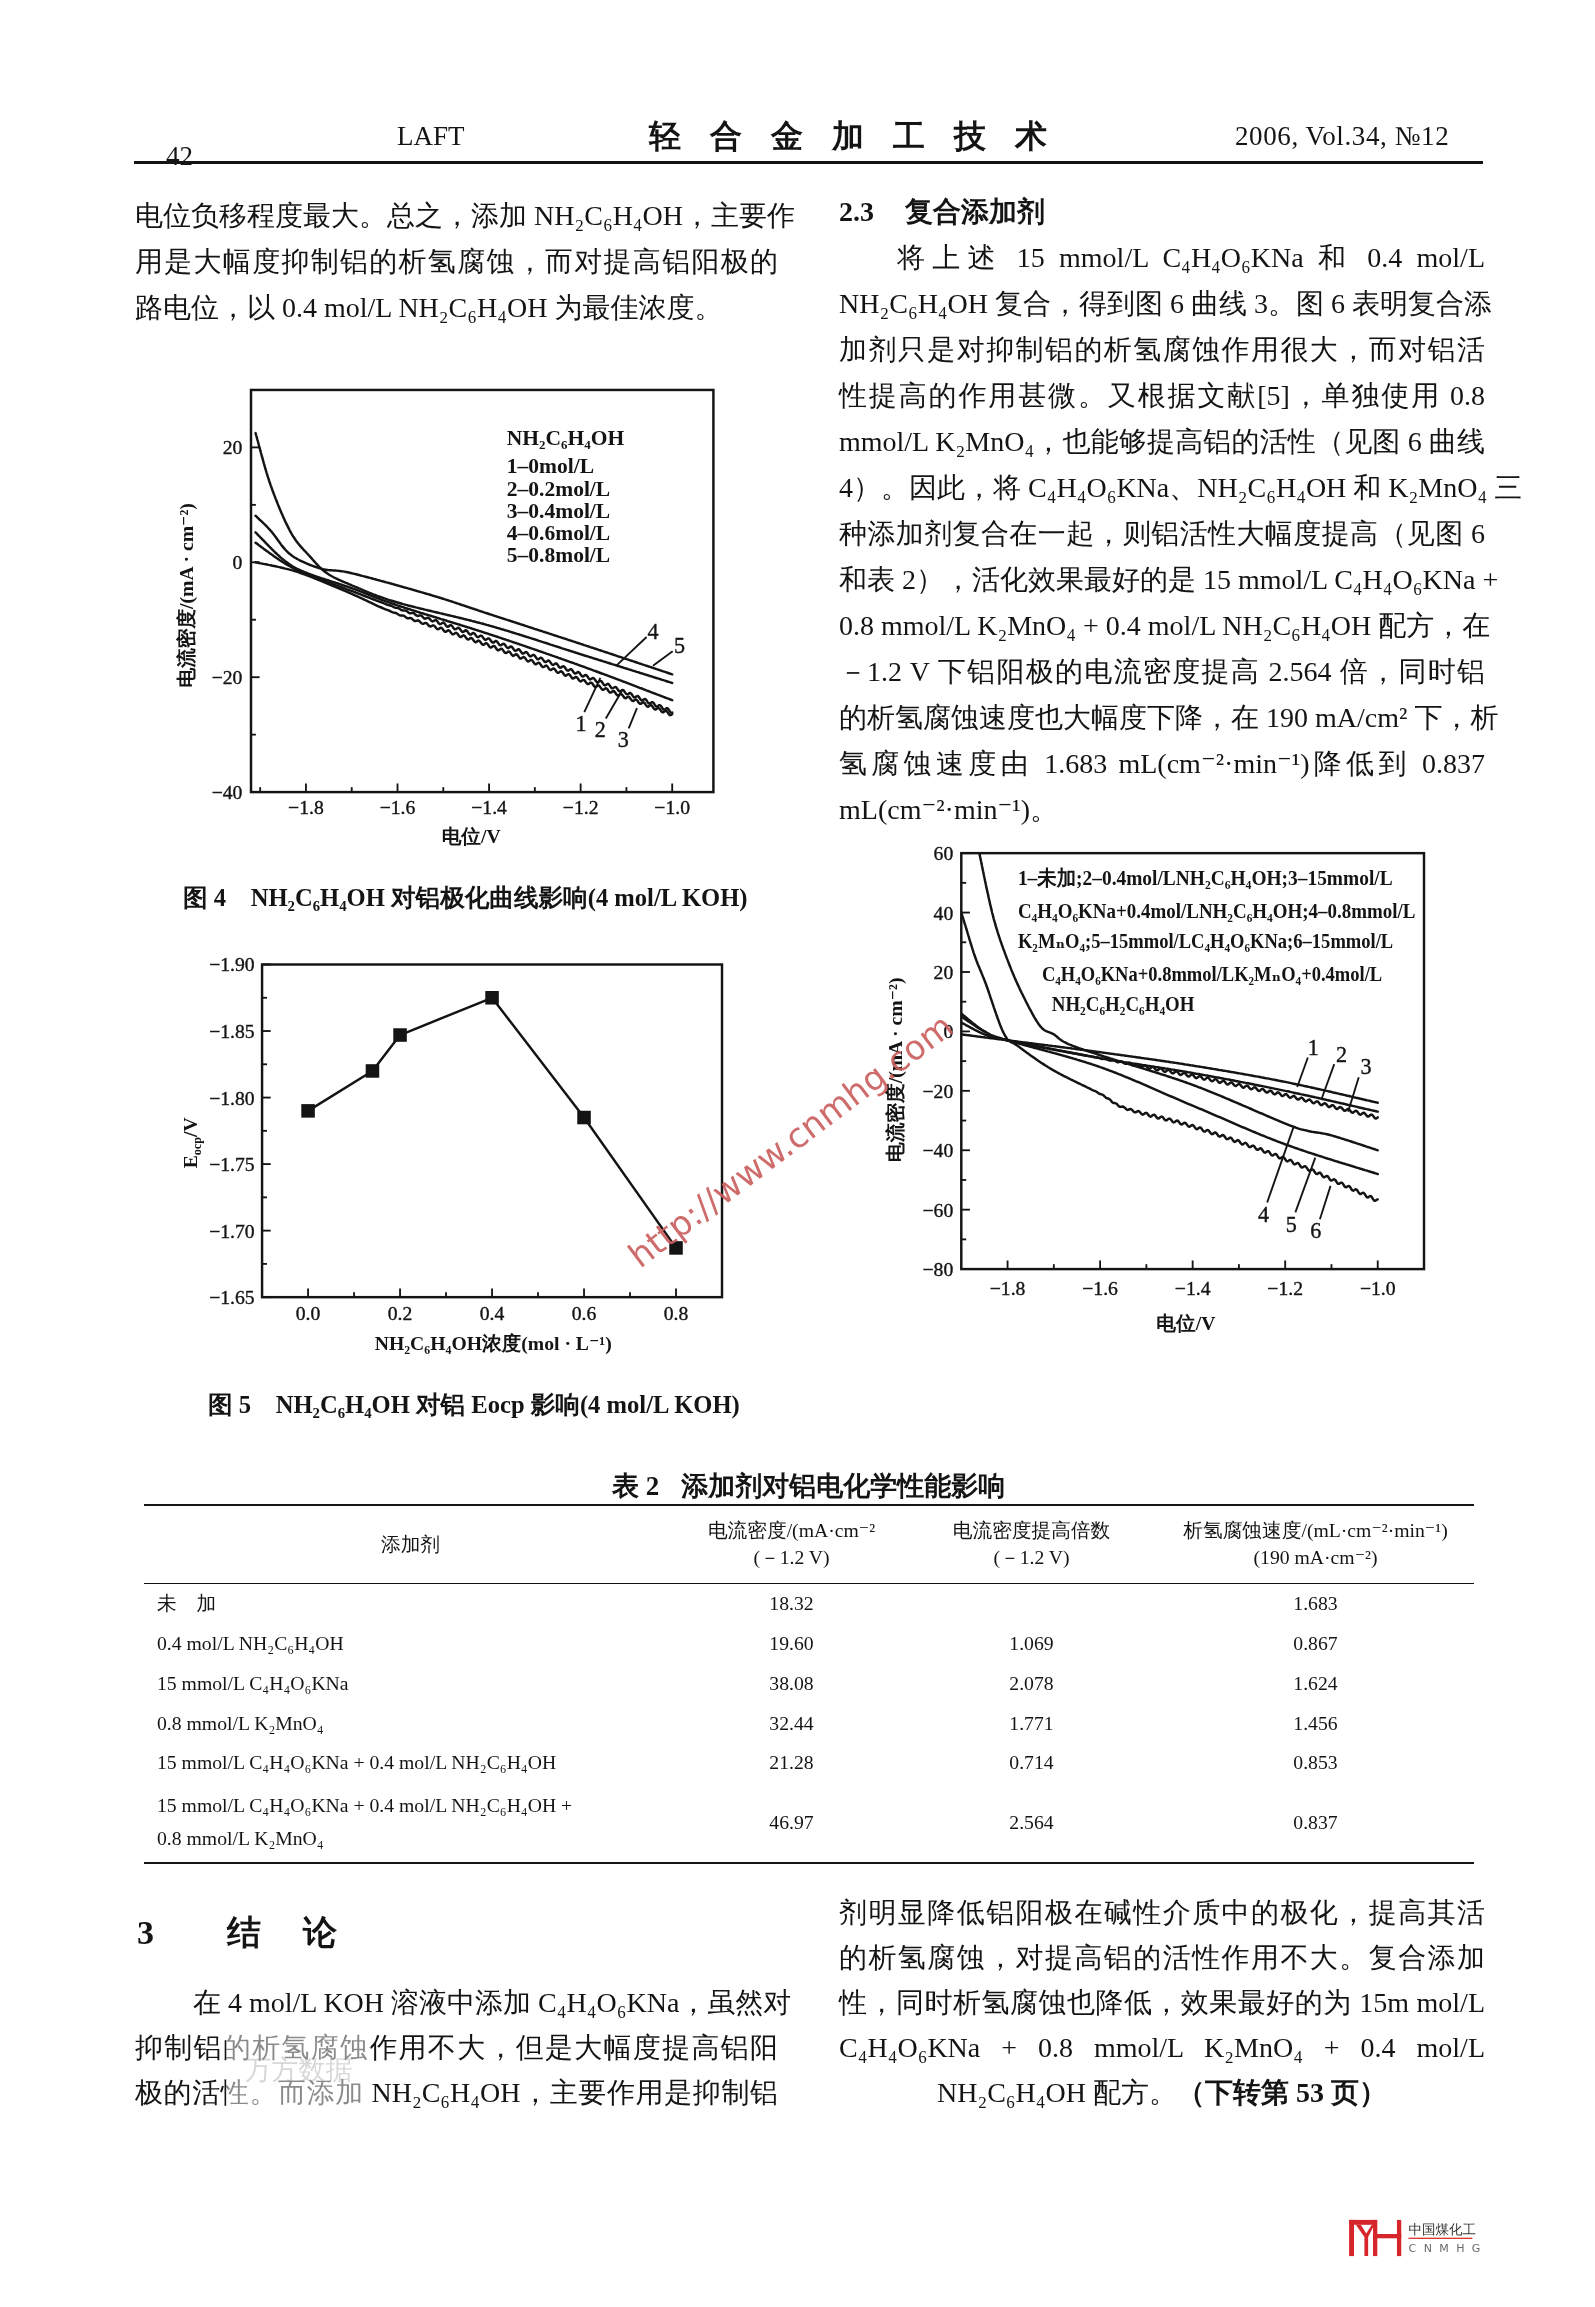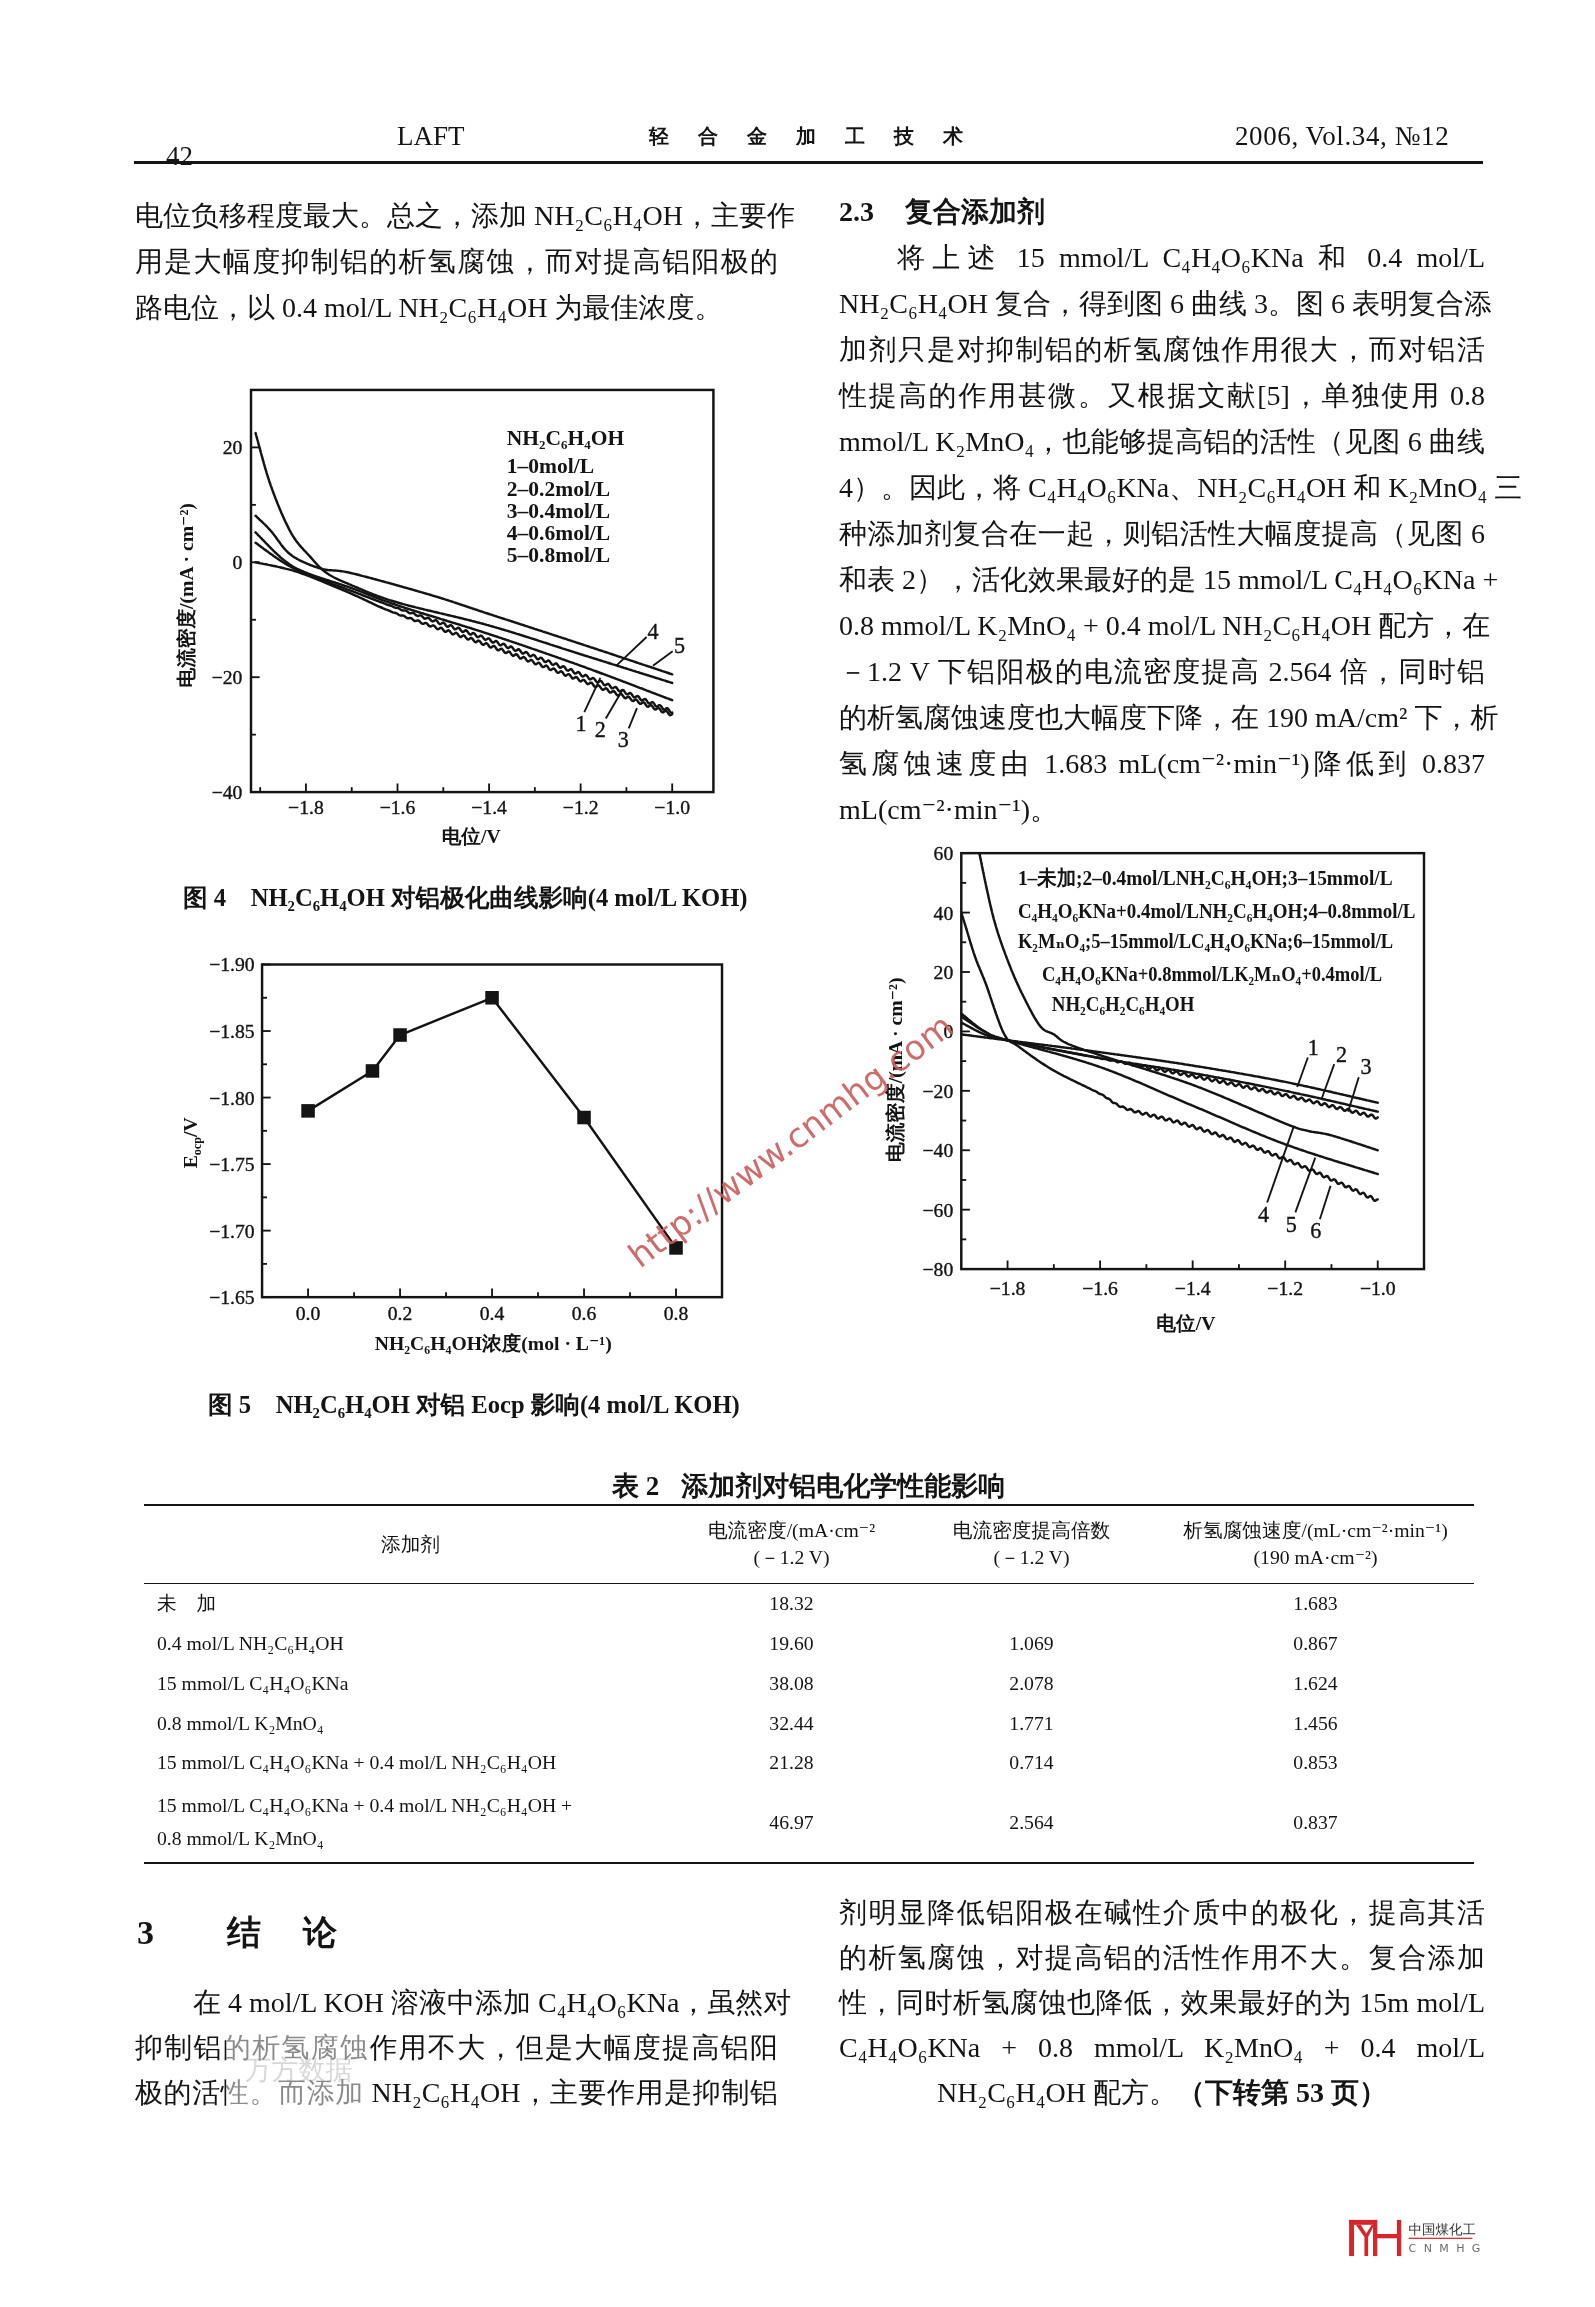--- a/index.html
+++ b/index.html
@@ -4,21 +4,21 @@
 <style>
   *{box-sizing:border-box;}
   html,body{margin:0;padding:0;background:#fff;}
   #page{position:relative;width:1596px;height:2307px;background:#fff;overflow:hidden;color:#141414;
         font-family:"Liberation Serif","DejaVu Serif",serif;}
   .abs{position:absolute;}
   
   .hdr-txt{position:absolute;top:122px;height:29.5px;line-height:29.5px;font-size:27px;white-space:nowrap;}
   #hdr-page{left:166px;margin-top:20px;}
   #hdr-abbr{left:397px;}
-  #hdr-title{left:649px;font-weight:bold;font-size:20px;letter-spacing:29px;}
+  #hdr-title{left:649px;font-weight:bold;font-size:32px;letter-spacing:29px;}
   #hdr-issue{left:1235px;letter-spacing:0.6px;}
   .rule{position:absolute;background:#141414;}
   
   .col{position:absolute;font-size:28px;}
   .ln{height:46px;line-height:46px;white-space:nowrap;text-align:justify;text-align-last:justify;width:100%;}
   .ln.last{text-align-last:left;}
   .ln.ind{padding-left:58px;}
   .col.b .ln{height:45px;line-height:45px;}
   .sec-h{font-weight:bold;}
   .sec-h .num{margin-right:31px;}

